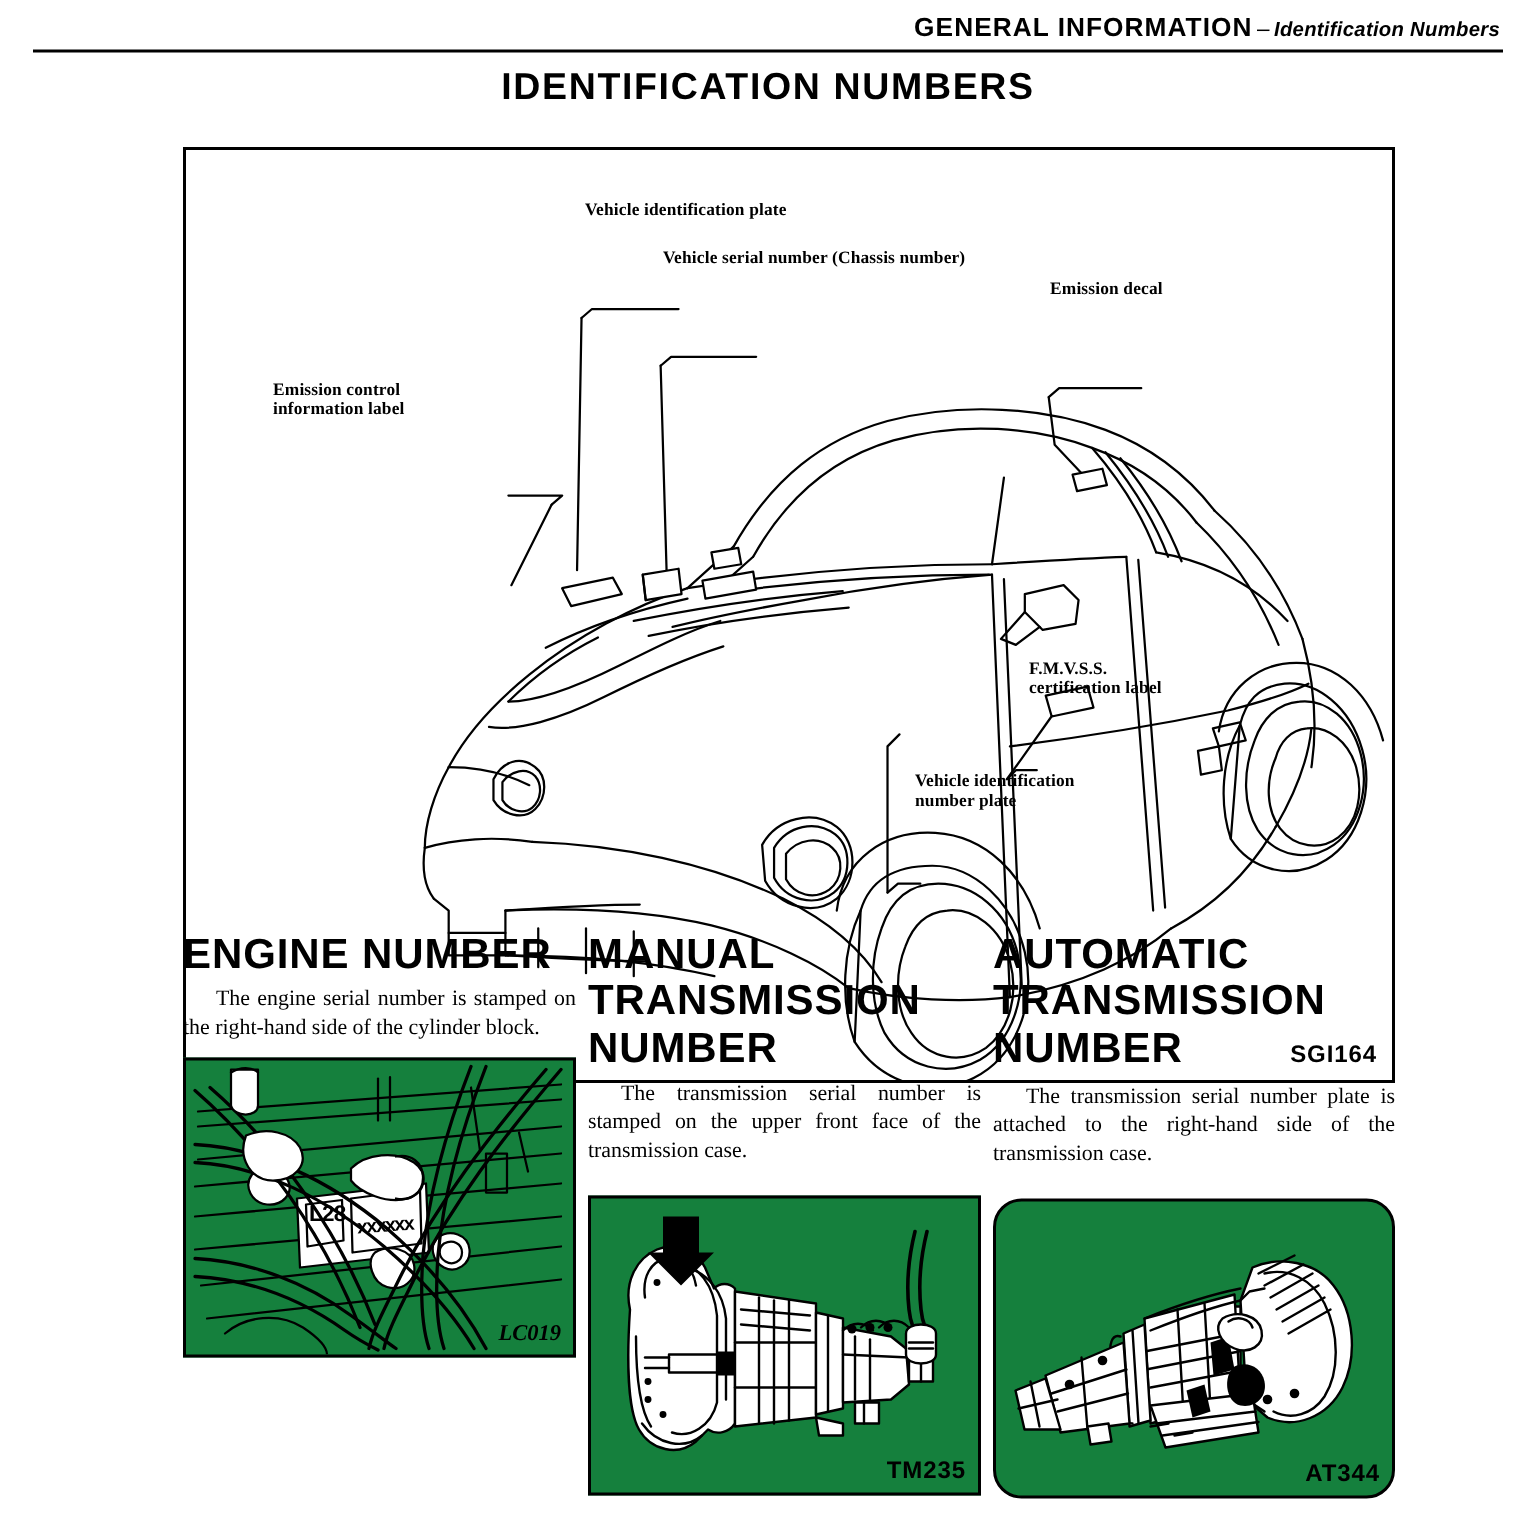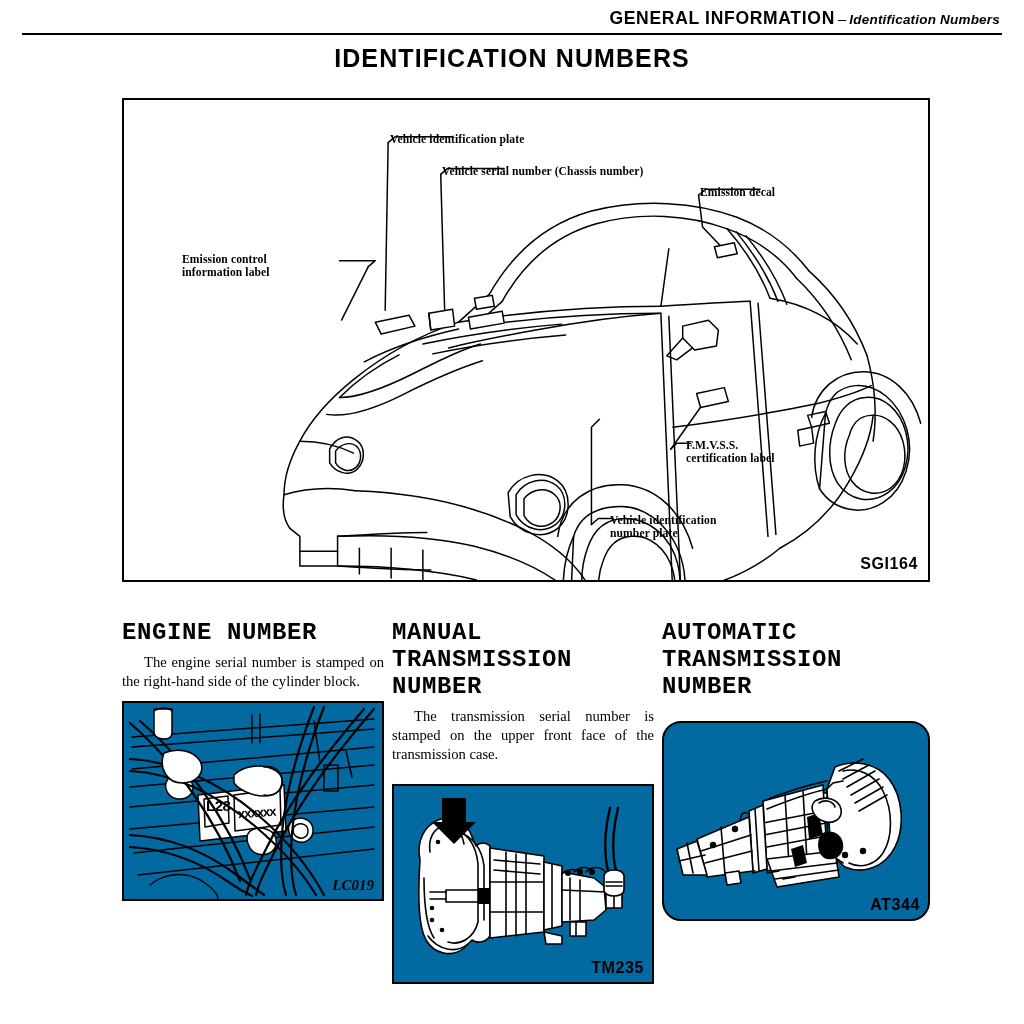--- a/index.html
+++ b/index.html
@@ -33,21 +33,21 @@
   
   .title{
     position:absolute;left:0;top:44px;width:1024px;
     text-align:center;
     font-family:"Liberation Sans",sans-serif;
     font-weight:bold;font-size:25px;letter-spacing:1.1px;
   }
 
   
   .fig-main{
-    position:absolute;left:122px;top:98px;width:808px;height:484px;
+    position:absolute;left:122px;top:98px;width:808px;height:624px;
     border:2.2px solid #000;background:#fff;box-sizing:border-box;
   }
   .fig-main svg{display:block;width:100%;height:100%;}
 
   .callout{
     font-family:"Liberation Serif",serif;
     font-weight:bold;font-size:11.6px;line-height:1.15;
     position:absolute;white-space:pre-line;letter-spacing:.1px;
   }
   .callout.r{text-align:left;}
@@ -58,32 +58,32 @@
   }
 
   
   .cols{position:absolute;left:0;top:620px;width:1024px;height:380px;}
   .col{position:absolute;top:0;}
   .col-1{left:122px;width:262px;}
   .col-2{left:392px;width:262px;}
   .col-3{left:662px;width:268px;}
 
   .sec-title{
-    font-family:Liberation Mono, monospace;
-    font-weight:bold;font-size:24px;letter-spacing:.6px;
+    font-family:Liberation Sans, sans-serif;
+    font-weight:bold;font-size:28px;letter-spacing:.6px;
     line-height:1.12;margin:0 0 6px 0;
   }
   .sec-body{
     font-family:"Liberation Serif",serif;
     font-size:14.6px;line-height:1.30;
     text-align:justify;text-indent:22px;
     margin:0;
   }
   .panel{
-    position:relative;border:2.2px solid #000;background:#0369a1;
+    position:relative;border:2.2px solid #000;background:#15803d;
     box-sizing:border-box;overflow:hidden;
   }
   .panel svg{display:block;width:100%;height:100%;}
   .panel .figcode{bottom:5px;right:8px;}
   .panel .figcode.ital{
     font-family:"Liberation Serif",serif;font-style:italic;
     font-weight:bold;font-size:15px;letter-spacing:0;
   }
 </style>
 </head>
@@ -379,20 +379,21 @@
           <g fill="#000" stroke="none">
             <path d="M48,12 L72,12 L72,36 L82,36 L60,58 L38,36 L48,36 Z"></path>
           </g>
         </svg>
         <div class="figcode">TM235</div>
       </div>
     </div>
 
     <div class="col col-3">
       <div class="sec-title">AUTOMATIC TRANSMISSION NUMBER</div>
+      <p class="sec-body" style="margin-top:8px;">The transmission serial number plate is attached to the right-hand side of the transmission case.</p>
 
       <div class="panel" style="margin-top:20px;height:200px;border-radius:19px;">
         <svg viewBox="0 0 258 196">
           <g fill="none" stroke="#000" stroke-width="1.6" stroke-linecap="round" stroke-linejoin="round">
 
             <path d="M168,44 C186,36 210,40 222,56 C236,74 238,104 228,124
                      C218,144 196,152 178,144 L164,132 L160,66 Z" fill="#fff"></path>
             <path d="M176,48 C192,44 208,52 216,68 C226,88 226,114 216,130
                      C208,142 194,146 182,140"></path>
 

